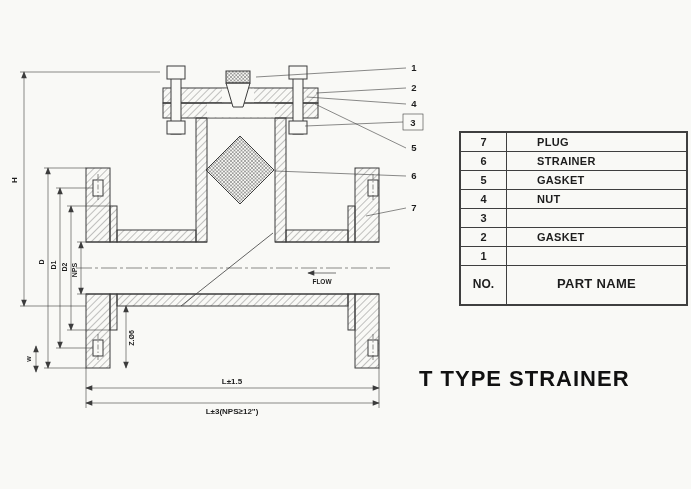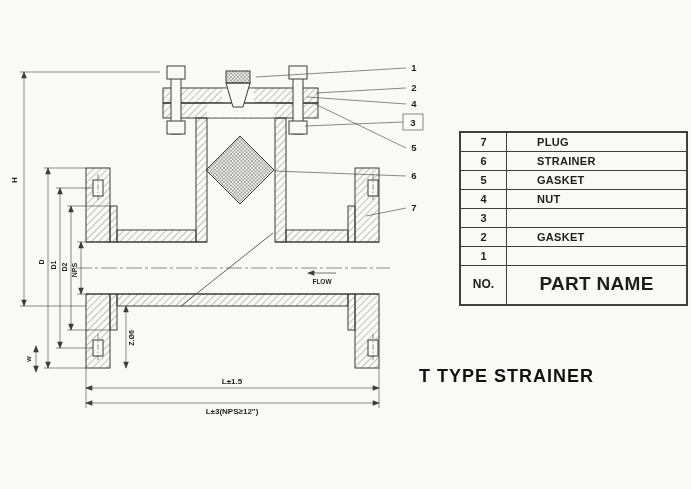--- a/index.html
+++ b/index.html
@@ -20,25 +20,25 @@
   .t-no {
     width:46px; border-right:1px solid #3f3f3f; text-align:center;
     font-size:11px; font-weight:bold; line-height:18px;
   }
   .t-name {
     flex:1; font-size:11px; font-weight:bold; line-height:18px;
     text-align:left; padding-left:30px; letter-spacing:0.3px;
   }
   .t-head { display:flex; height:38px; border-bottom:none; }
   .t-head .t-no  { font-size:12px; line-height:36px; }
-  .t-head .t-name{ font-size:19px; line-height:36px; text-align:center; padding-left:0; }
+  .t-head .t-name{ font-size:13px; line-height:36px; text-align:center; padding-left:0; }
 
   .drawing-title {
     position:absolute; left:419px; top:366px;
-    font-size:18px; font-weight:bold; letter-spacing:1px; color:#111;
+    font-size:22px; font-weight:bold; letter-spacing:1px; color:#111;
   }
 </style>
 </head>
 <body>
 
 <div class="page">
 
   <svg class="drawing" width="691" height="489" viewBox="0 0 691 489">
     <defs>
       <pattern id="hatch" width="5" height="5" patternUnits="userSpaceOnUse" patternTransform="rotate(45)">

